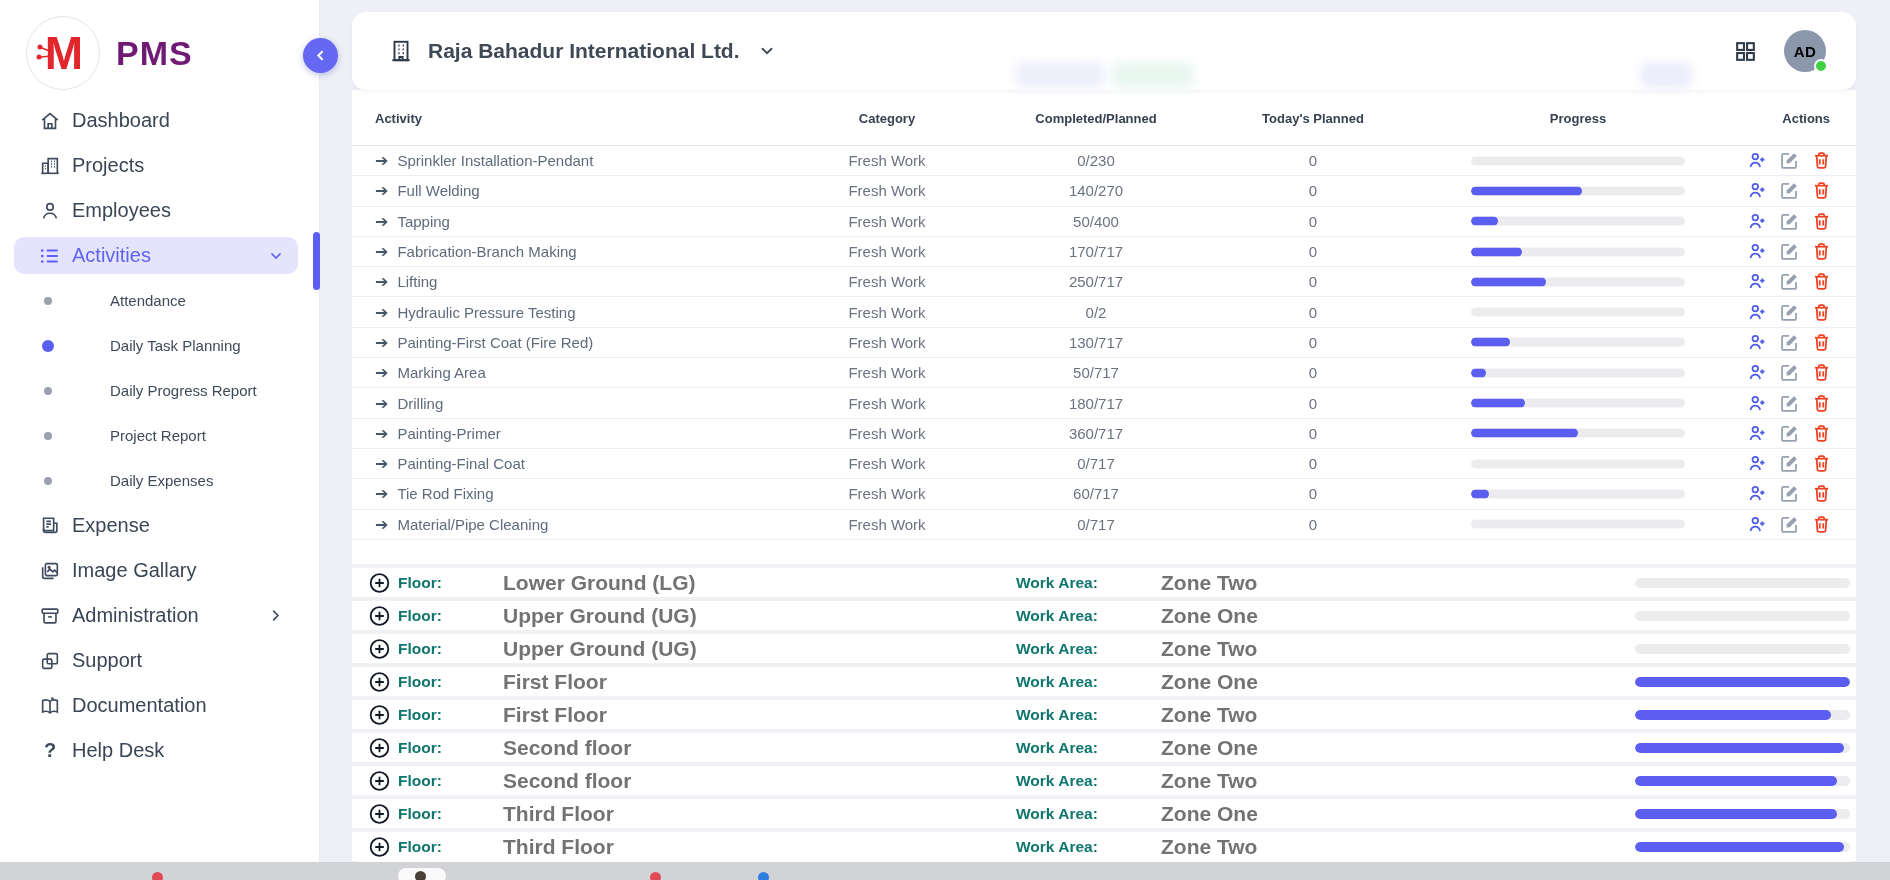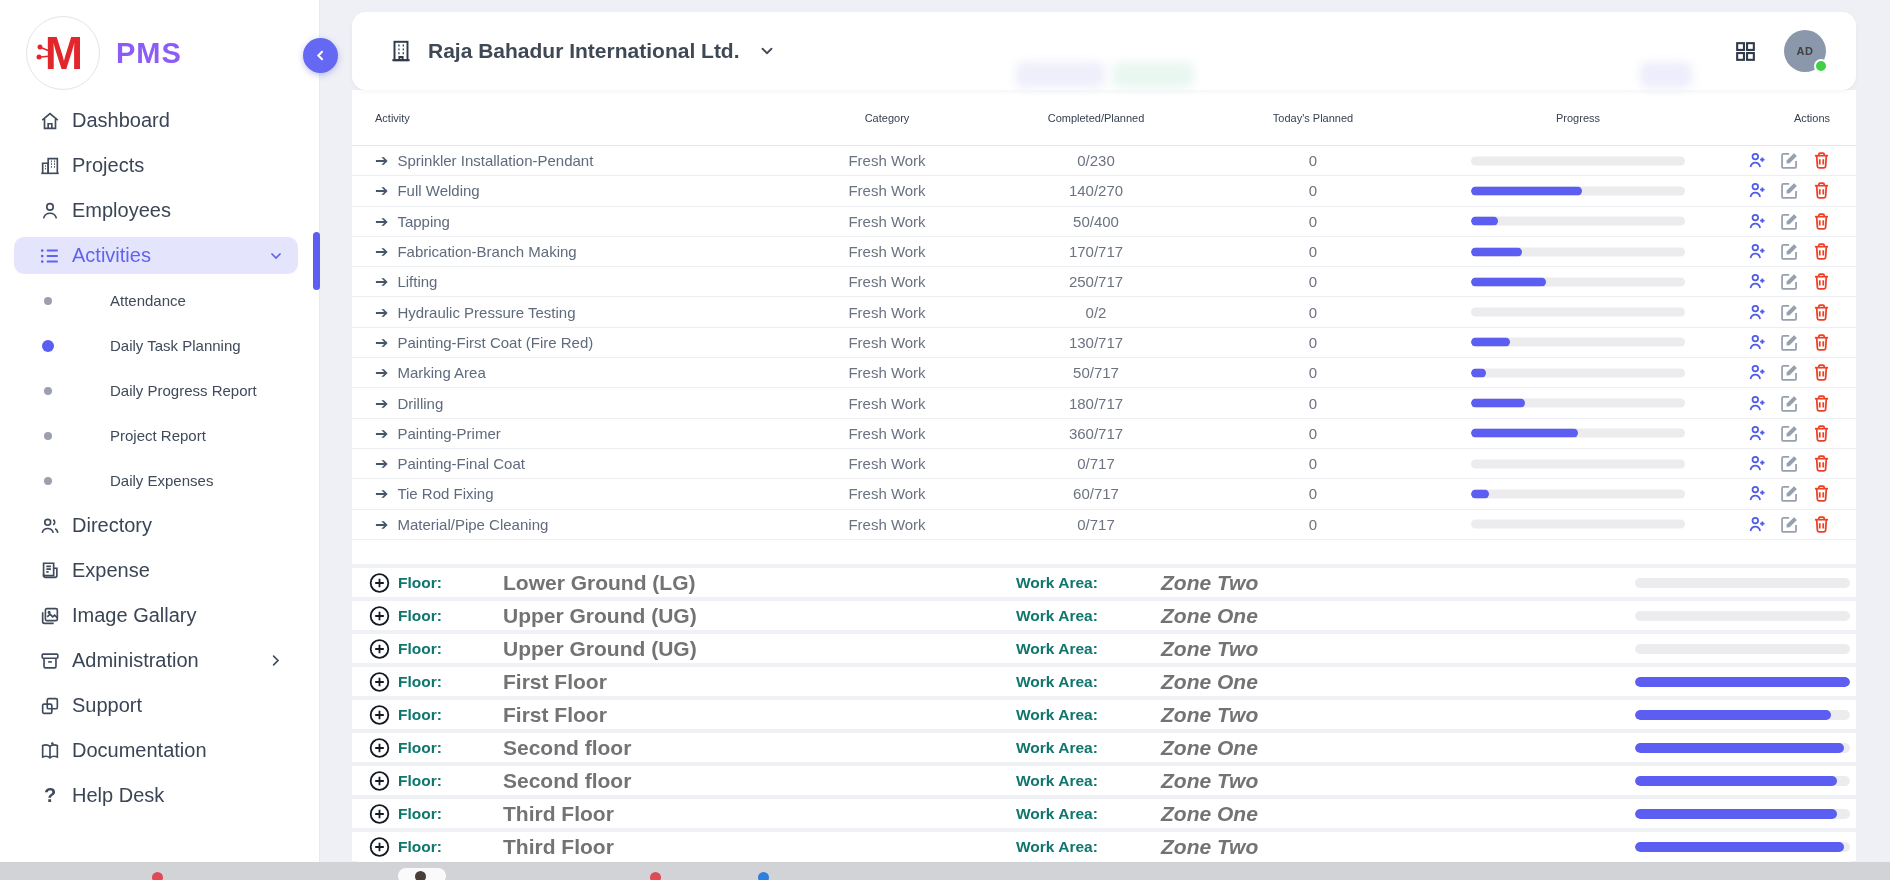--- a/index.html
+++ b/index.html
@@ -17,21 +17,21 @@
     position:absolute; left:0; top:0; width:320px; height:862px;
     background:#ffffff; border-right:1px solid #e8eaef; z-index:2;
   }
   .logo-row { position:absolute; left:26px; top:16px; display:flex; align-items:center; gap:16px; }
   .logo-circle {
     width:74px; height:74px; border-radius:50%; border:1px solid #e3e5ea;
     display:flex; align-items:center; justify-content:center; position:relative; background:#fff;
   }
   .logo-m { color:#e2262c; font-size:46px; font-weight:bold; letter-spacing:-2px; }
   .logo-circuit { position:absolute; left:9px; top:26px; }
-  .logo-text { font-size:29px; font-weight:bold; color:#8b5cf6; letter-spacing:1px; }
+  .logo-text { font-size:34px; font-weight:bold; color:#701a75; letter-spacing:1px; }
 
   .nav { position:absolute; left:0; top:98px; width:320px; }
   .nav-row { height:45px; display:flex; align-items:center; position:relative; cursor:pointer; }
   .nav-row .nicon { position:absolute; left:38px; width:24px; height:24px; color:#3f4b5c; display:flex; align-items:center; justify-content:center; }
   .nav-row .nlabel { position:absolute; left:72px; font-size:20px; color:#3a4555; }
   .nav-row .chev-right { position:absolute; left:268px; color:#3f4b5c; }
   .pill {
     position:absolute; left:14px; right:22px; top:4px; bottom:4px;
     background:#e4e5fc; border-radius:10px;
   }
@@ -60,34 +60,34 @@
     position:absolute; left:352px; top:12px; width:1504px; height:78px;
     background:#ffffff; border-radius:14px; z-index:3;
     box-shadow:0 2px 4px rgba(40,50,80,.05);
   }
   .company { position:absolute; left:36px; top:0; height:78px; display:flex; align-items:center; gap:14px; cursor:pointer; }
   .company .ctitle { font-size:21px; font-weight:bold; color:#3f4855; }
   .company .cchev { color:#3f4855; margin-left:4px; }
   .hdr-right { position:absolute; right:30px; top:0; height:78px; display:flex; align-items:center; gap:26px; }
   .grid-icon { color:#2f3a4c; cursor:pointer; }
   .avatar { position:relative; width:42px; height:42px; border-radius:50%; background:#8b98ab; display:flex; align-items:center; justify-content:center; cursor:pointer; }
-  .avatar span { color:#404040; font-size:11px; font-weight:bold; letter-spacing:.5px; }
+  .avatar span { color:#000000; font-size:15px; font-weight:bold; letter-spacing:.5px; }
   .online-dot { position:absolute; right:-2px; bottom:-1px; width:14px; height:14px; border-radius:50%; background:#3fd143; border:2px solid #fff; }
   .ghost { position:absolute; bottom:2px; height:26px; border-radius:8px; filter:blur(5px); }
   .ghost.g1 { left:663px; width:90px; background:#efeffc; }
   .ghost.g2 { left:760px; width:82px; background:#e9f7f1; }
   .ghost.g3 { left:1288px; width:52px; background:#ededfc; }
 
   
   .content-card {
     position:absolute; left:352px; top:90px; width:1504px; height:772px;
     background:#ffffff; z-index:2; border-radius:0 0 8px 8px;
   }
   .thead { position:relative; height:56px; border-bottom:1px solid #e4e6ea; }
-  .th { position:absolute; top:0; height:56px; display:flex; align-items:center; font-size:11px; font-weight:normal; color:#374151; }
+  .th { position:absolute; top:0; height:56px; display:flex; align-items:center; font-size:13px; font-weight:bold; color:#374151; }
   .c-activity { left:23px; }
   .c-cat   { left:413px; width:244px; justify-content:center; }
   .c-comp  { left:657px; width:174px; justify-content:center; }
   .c-today { left:831px; width:260px; justify-content:center; }
   .c-prog  { left:1091px; width:270px; justify-content:center; }
   .c-act   { right:26px; }
 
   .trow { position:relative; height:30.3px; border-bottom:1px solid #edeef2; }
   .td { position:absolute; top:0; height:100%; display:flex; align-items:center; font-size:15px; color:#6b7280; }
   .td.c-activity { gap:9px; color:#5f6b7c; }
@@ -101,21 +101,21 @@
   .aicon.del  { color:#ef4023; }
 
   
   .floors { position:absolute; left:0; top:474px; width:1504px; }
   .fgap { height:4px; background:#f0f1f5; }
   .frow { position:relative; height:29px; background:#ffffff; }
   .frow .plus { position:absolute; left:16px; top:50%; transform:translateY(-50%); color:#141a24; cursor:pointer; display:flex; }
   .f-key { position:absolute; top:0; height:100%; display:flex; align-items:center; font-size:15.5px; color:#0f766e; font-weight:bold; }
   .f-val { position:absolute; top:0; height:100%; display:flex; align-items:center; font-size:21px; color:#737373; font-weight:bold;margin-left:48px; }
   .fk-floor { left:46px; } .fv-floor { left:103px; }
-  .fk-wa { left:664px; } .fv-wa { left:761px;font-style:italic; }
+  .fk-wa { left:664px; } .fv-wa { left:761px; }
   .ftrack { position:absolute; left:1283px; top:50%; transform:translateY(-50%); width:215px; height:10px; border-radius:6px; background:#ececef; overflow:hidden; }
   .ftrack .fill { border-radius:6px; }
 
   
   .bottom-strip { position:absolute; left:0; top:862px; width:1890px; height:18px; background:#d2d3d7; z-index:7; }
   .clip-dot { position:absolute; border-radius:50%; }
   .clip-pill { position:absolute; left:398px; top:6px; width:48px; height:16px; background:#fafafa; border-radius:9px; }
   .clip-pill i { position:absolute; left:17px; top:3px; width:11px; height:11px; border-radius:50%; background:#4a3f38; }
 </style>
 </head>
@@ -195,30 +195,20 @@
     </div>
     <div class="sub-row">
       <span class="sub-dot"></span>
       <span class="sub-label">Project Report</span>
     </div>
     <div class="sub-row">
       <span class="sub-dot"></span>
       <span class="sub-label">Daily Expenses</span>
     </div>
 
-    <div class="nav-row">
-      <span class="nicon">
-        <svg width="22" height="22" viewBox="0 0 24 24" fill="none" stroke="currentColor" stroke-width="1.8">
-            <circle cx="9.5" cy="8" r="3.2"></circle>
-            <path d="M3.5 19.5c.8-3.4 3.3-4.8 6-4.8s5.2 1.4 6 4.8"></path>
-            <path d="M15.5 5.2a3.2 3.2 0 0 1 0 5.6M17.5 14.9c1.7.6 2.7 2 3 4.6"></path>
-          </svg>
-      </span>
-      <span class="nlabel">Directory</span>
-    </div>
     <div class="nav-row">
       <span class="nicon">
         <svg width="22" height="22" viewBox="0 0 24 24" fill="none" stroke="currentColor" stroke-width="1.8">
             <path d="M5 3.5h11v13.5H5z"></path>
             <path d="M8 7h5M8 10h5M8 13h2.5"></path>
             <path d="M16 9h3.5v8a2 2 0 0 1-2 2H7a2 2 0 0 1-2-2v-2"></path>
           </svg>
       </span>
       <span class="nlabel">Expense</span>
     </div>

